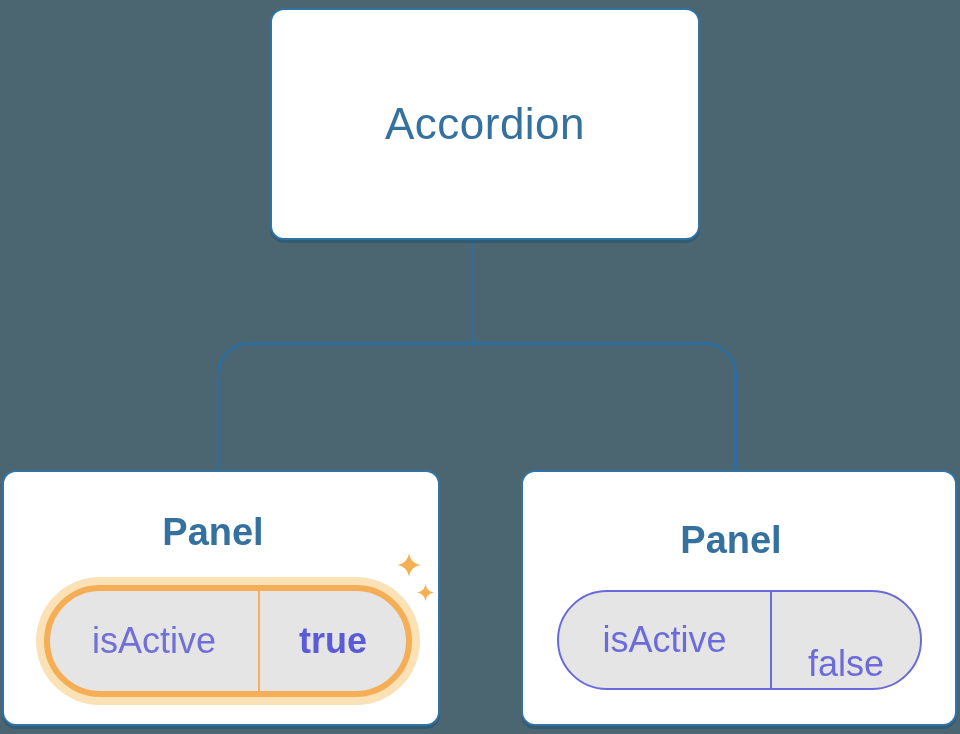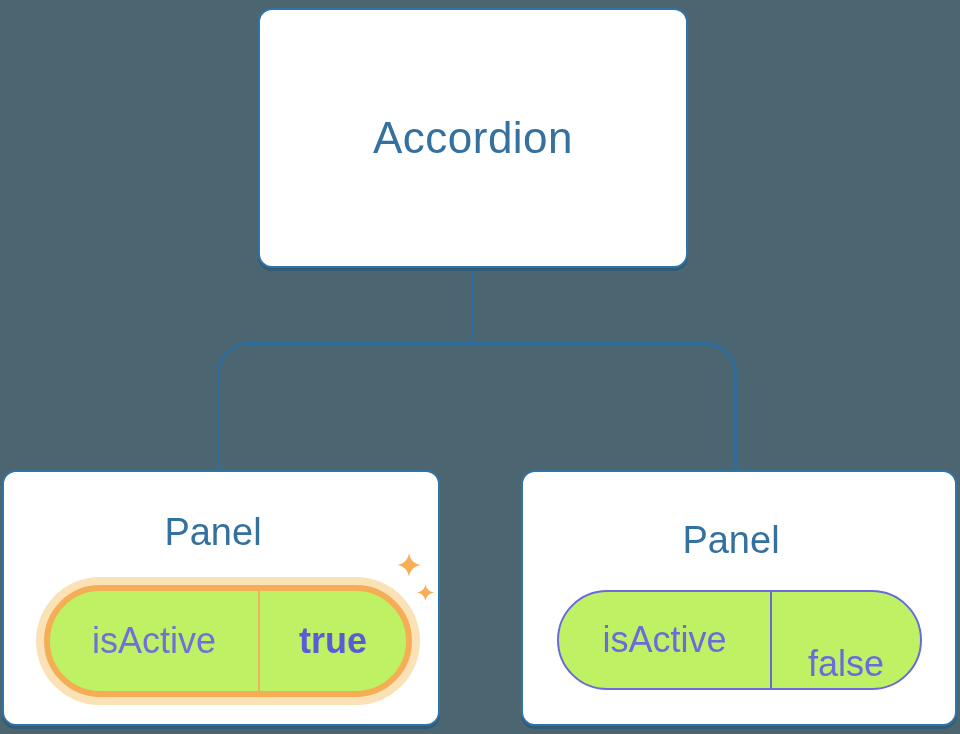--- a/index.html
+++ b/index.html
@@ -18,36 +18,36 @@
   
   .node {
     position: absolute;
     background: #FFFFFF;
     border: 2.5px solid #3173A4;
     border-radius: 14px;
     box-shadow: 0 3px 0 rgba(30, 84, 122, 0.55);
     box-sizing: border-box;
   }
   .node-root {
-    left: 258px; top: 8px;
-    width: 430px; height: 260px;
+    left: 270px; top: 8px;
+    width: 430px; height: 232px;
     display: flex; align-items: center; justify-content: center;
   }
   .root-label {
     font-size: 44px; font-weight: 500;
     color: #35719F;
     letter-spacing: 0.5px;
   }
   .node-panel-left  { left: 2px;   top: 470px; width: 438px; height: 256px; }
   .node-panel-right { left: 521px; top: 470px; width: 436px; height: 256px; }
 
   .panel-title {
     position: absolute; left: 0; right: 16px;
     text-align: center;
-    font-size: 38px; font-weight: 400;
+    font-size: 38px; font-weight: 700;
     color: #35719F;
     line-height: 40px;
   }
   .node-panel-left  .panel-title { top: 40px; }
   .node-panel-right .panel-title { top: 48px; }
 
   
   .trunk {
     position: absolute;
     left: 471px; top: 210px;
@@ -61,21 +61,21 @@
     box-sizing: border-box;
     border-top: 3px solid #2E6E9E;
     border-left: 3px solid #2E6E9E;
     border-right: 3px solid #2E6E9E;
     border-radius: 32px 32px 0 0;
   }
 
   
   .pill {
     position: absolute;
-    background: #bef264;
+    background: #e5e5e5;
     border-radius: 999px;
     box-sizing: border-box;
     display: flex;
     align-items: stretch;
     overflow: hidden;
   }
   .pill-active {
     left: 40px; top: 113px;
     width: 368px; height: 112px;
     border: 6px solid #F5AE55;

